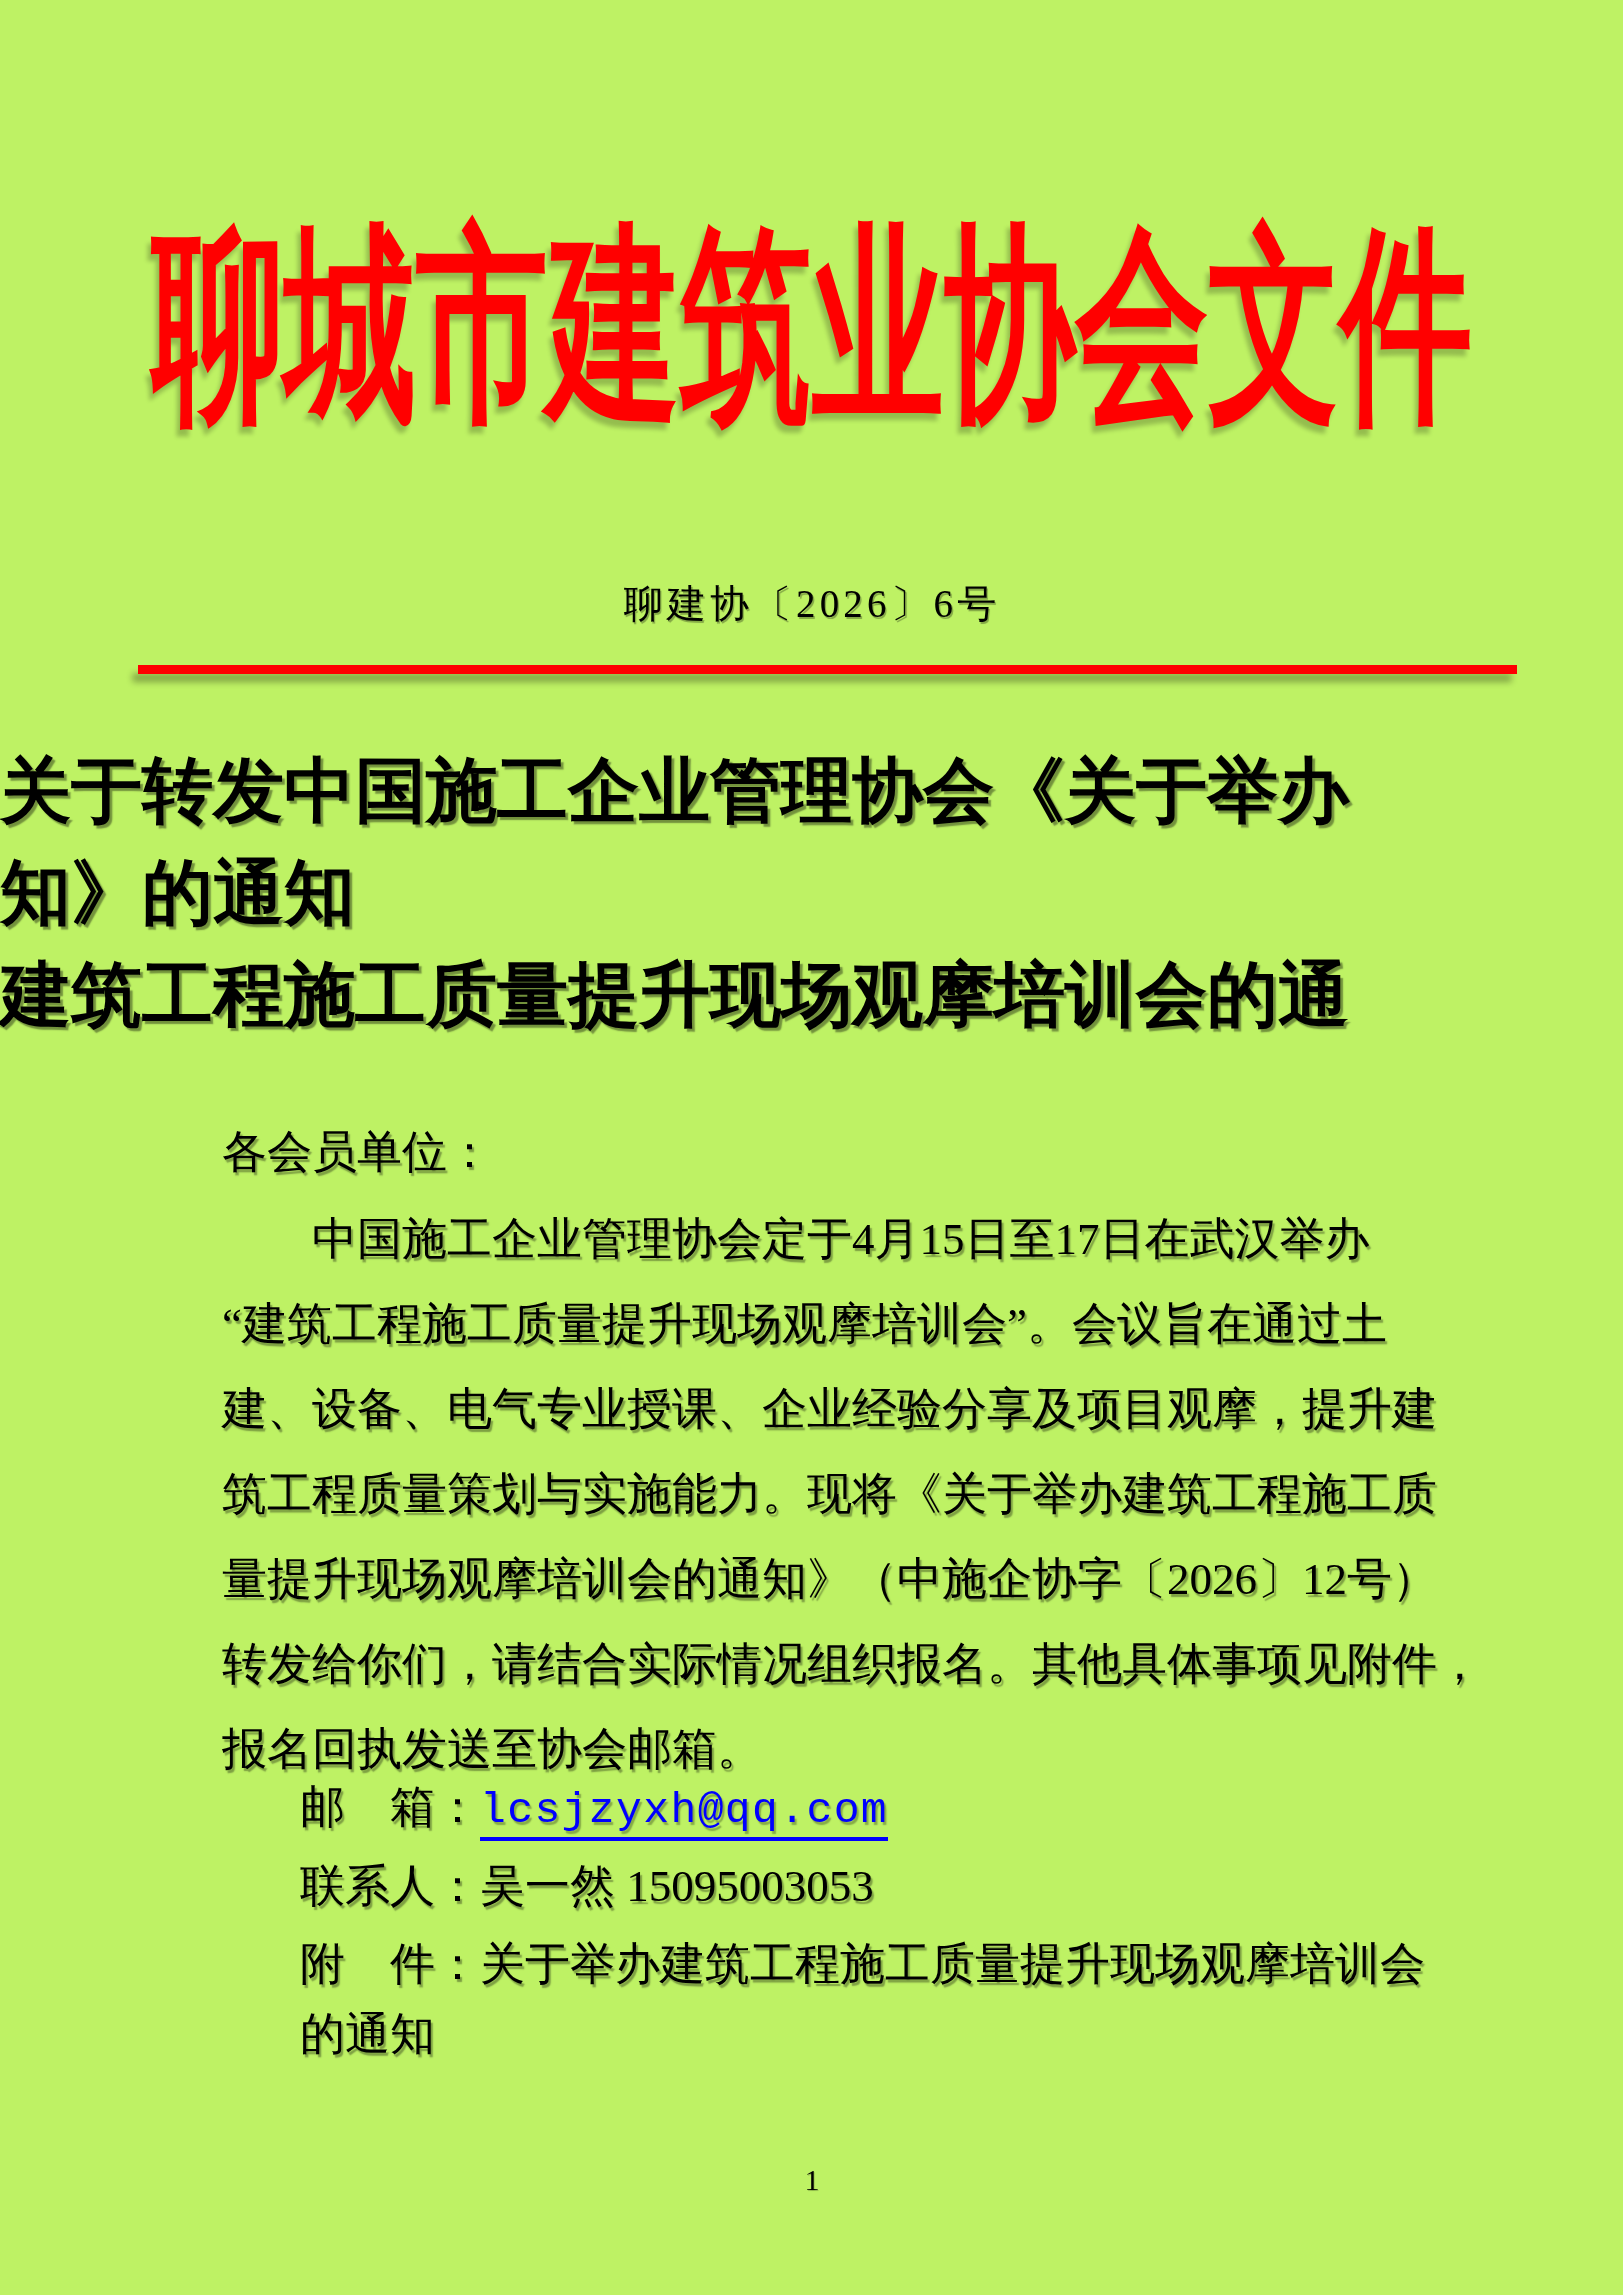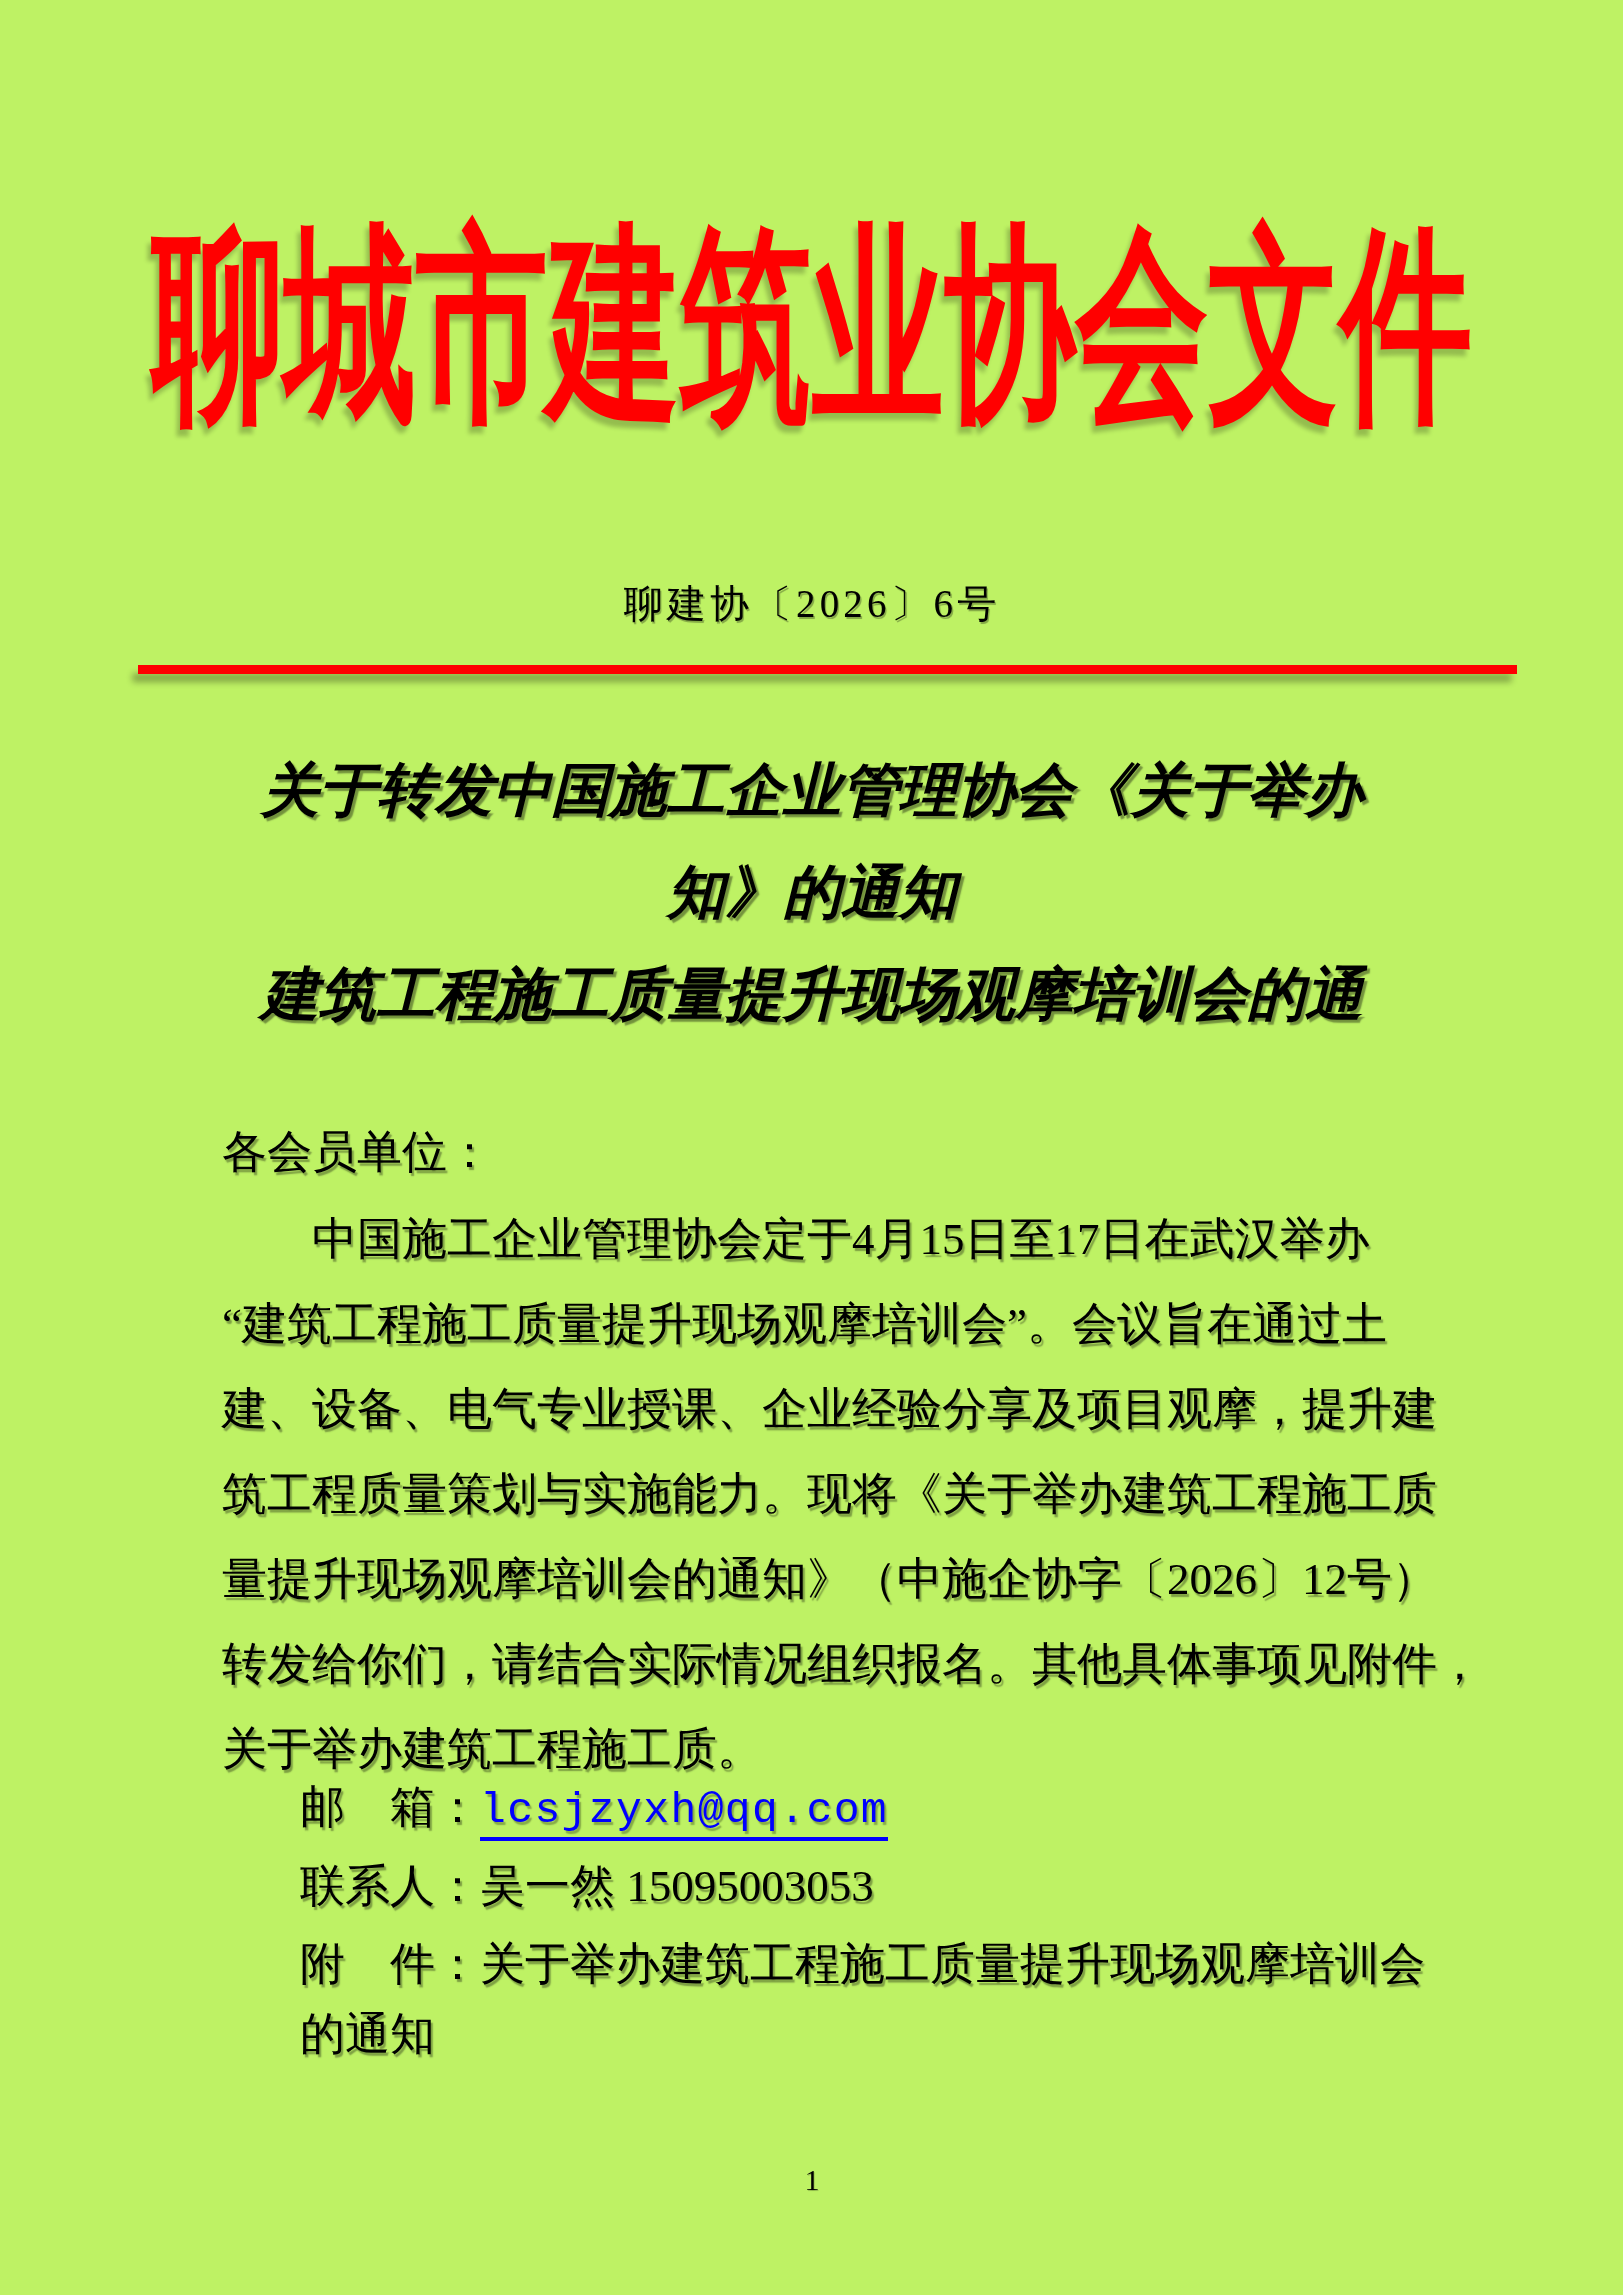--- a/index.html
+++ b/index.html
@@ -39,26 +39,24 @@
   .red-rule {
     position:absolute;
     top:665px; left:138px;
     width:1379px; height:8.9px;
     background:#FF0000;
     box-shadow:-5.5px 8.2px 6.8px rgba(0,0,0,0.30);
   }
   .doc-title {
     position:absolute;
     top:740px; left:0; width:100%;
-    text-align:center;
     font-weight:700;
-    font-size:58px;
+    font-size:71px;
     line-height:102px;
     text-shadow:2.7px 3.4px 1.4px rgba(0,0,0,0.40);
-    font-style:italic;
   }
   .doc-title .line { white-space:nowrap; }
   .salutation {
     position:absolute;
     left:222px; top:1110px;
     font-size:45px;
     line-height:85px;
     white-space:nowrap;
   }
   .para {
@@ -121,21 +119,21 @@
 
   <div class="salutation">各会员单位：</div>
 
   <div class="para">
     <div class="line indent">中国施工企业管理协会定于4月15日至17日在武汉举办</div>
     <div class="line">“建筑工程施工质量提升现场观摩培训会”。会议旨在通过土</div>
     <div class="line">建、设备、电气专业授课、企业经验分享及项目观摩，提升建</div>
     <div class="line">筑工程质量策划与实施能力。现将《关于举办建筑工程施工质</div>
     <div class="line">量提升现场观摩培训会的通知》（中施企协字〔2026〕12号）</div>
     <div class="line">转发给你们，请结合实际情况组织报名。其他具体事项见附件，</div>
-    <div class="line">关于举办建筑工程施工质。</div>
+    <div class="line">报名回执发送至协会邮箱。</div>
   </div>
 
   <div class="contact-line email-row">
     <span>邮　箱：</span><a href="#" class="email-link">lcsjzyxh@qq.com</a>
   </div>
 
   <div class="contact-line contact-row">
     <span>联系人：</span><span>吴一然 15095003053</span>
   </div>
 

